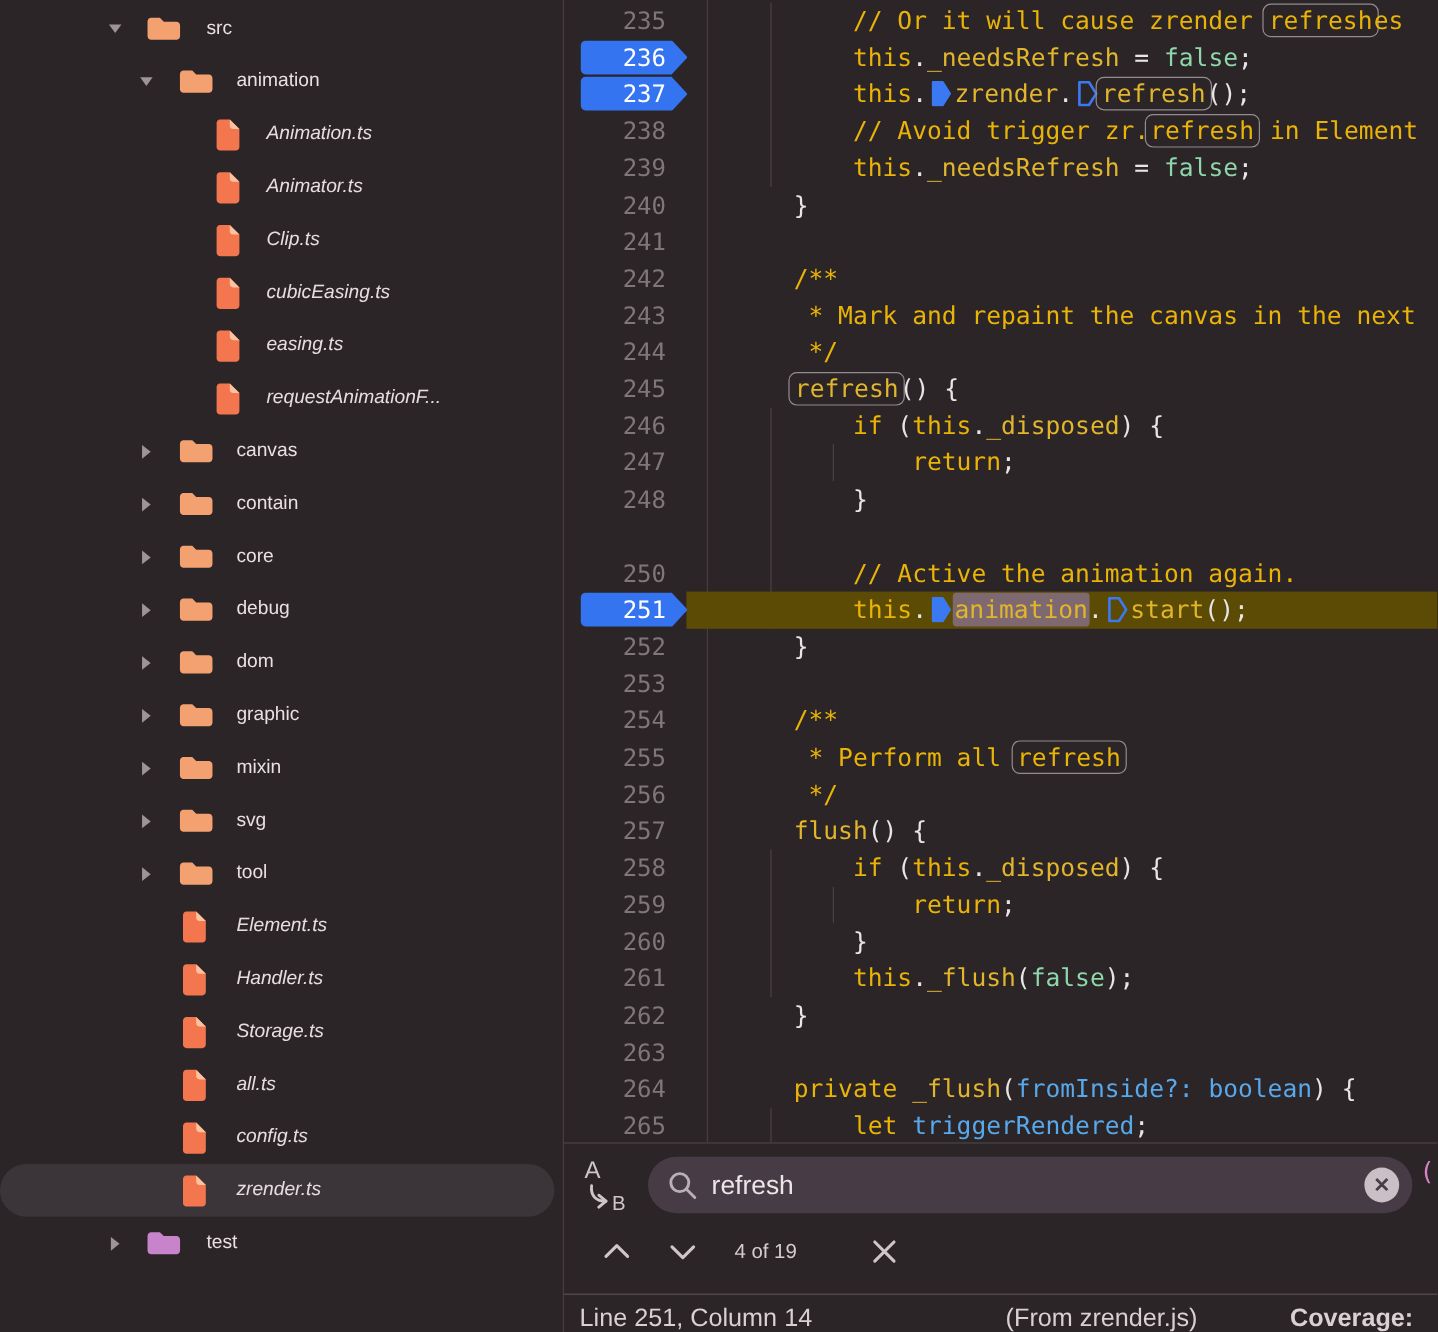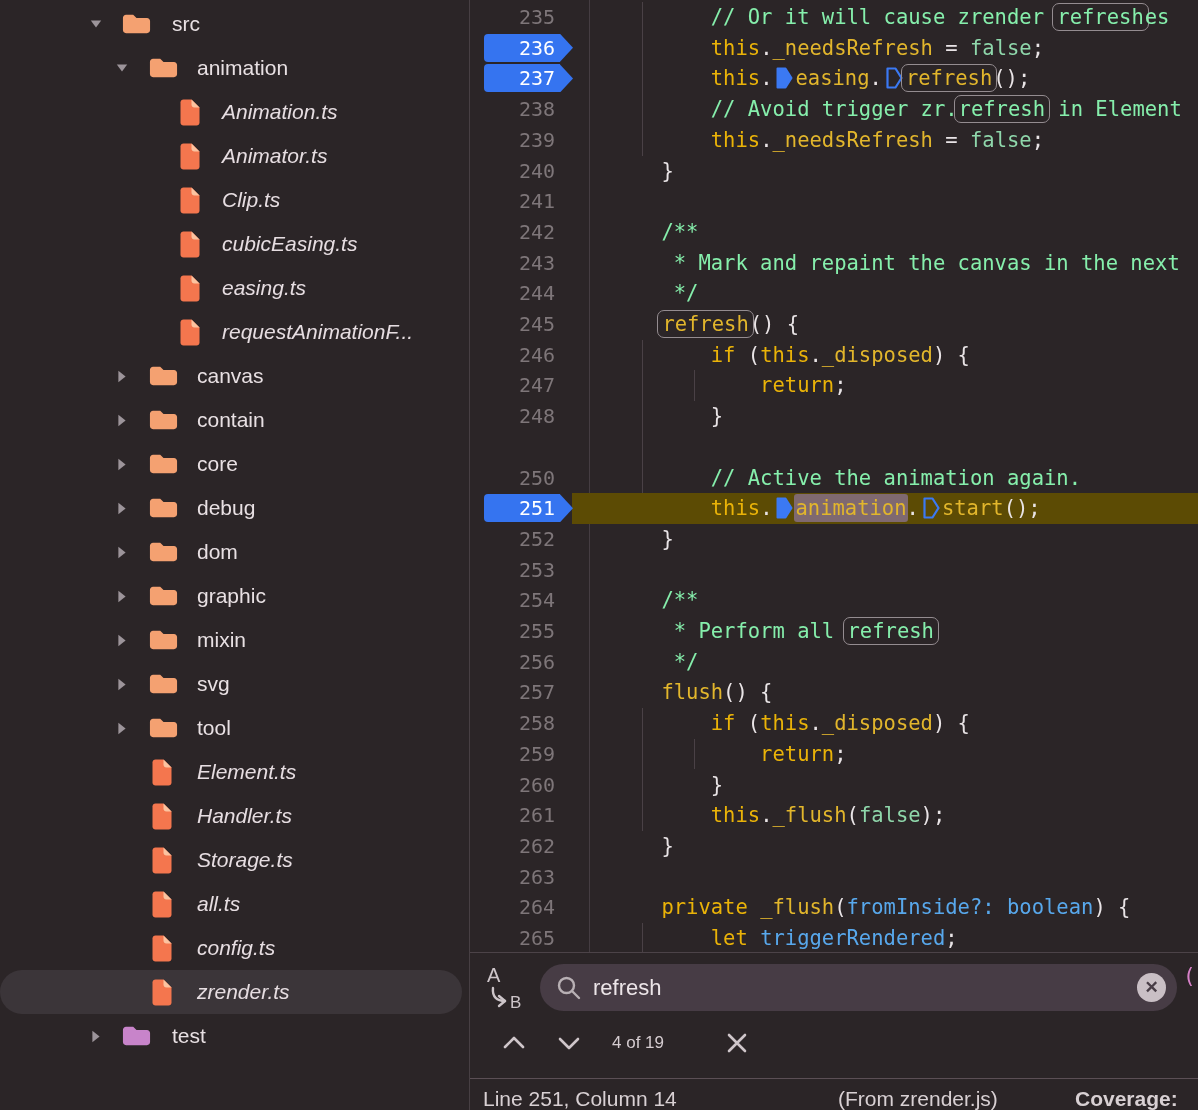--- a/index.html
+++ b/index.html
@@ -10,41 +10,41 @@
     -webkit-font-smoothing:antialiased;
   }
   .app{position:absolute;inset:0;}
 
   
   .sidebar{position:absolute;left:0;top:0;width:470px;height:1110px;background:#2b2527;border-right:1px solid #473f43;box-sizing:border-box;}
   .tree-row{position:absolute;left:0;width:470px;height:44px;}
   .tree-row.selected{background:#3b3539;border-radius:22px;width:462px;}
   .tree-chev{position:absolute;top:50%;transform:translateY(-50%);width:14px;height:14px;display:flex;align-items:center;}
   .tree-icon{position:absolute;top:50%;transform:translateY(-50%);width:32px;height:31px;display:flex;align-items:center;}
-  .tree-label{position:absolute;top:50%;transform:translateY(-50%);font-size:21px;color:#e8e0e3;white-space:nowrap;}
+  .tree-label{position:absolute;top:50%;transform:translateY(-50%);font-size:16px;color:#e8e0e3;white-space:nowrap;}
   .tree-label.file{font-style:italic;color:#e6dde1;}
 
   
   .editor-pane{position:absolute;left:470px;top:0;width:728px;height:1110px;}
   .editor{position:absolute;left:0;top:0;width:728px;height:952px;background:#2b2527;overflow:hidden;}
   .gutter-sep{position:absolute;left:119px;top:0;width:1px;height:952px;background:#453d42;}
   .guide{position:absolute;width:1px;background:#4a4146;}
   .code-row{position:absolute;left:12px;width:728px;height:31px;}
   .line-hl{position:absolute;left:90px;right:0;top:0;bottom:0;background:#5c4b04;}
   .flag{position:absolute;left:2px;top:1px;width:76px;height:28px;background:#3574f0;border-radius:4px 0 0 4px;}
   .flag-tip{position:absolute;left:78px;top:1px;width:13px;height:28px;background:#3574f0;clip-path:polygon(0 0,100% 50%,0 100%);}
   .lnum{position:absolute;right:655px;top:0;height:31px;line-height:31px;font:20px/31px "DejaVu Sans Mono",monospace;color:#7e7679;}
   .code-row.flagged .lnum{color:#ffffff;}
   .codeline{position:absolute;left:119px;top:0;margin:0;padding:0 0 0 11px;height:31px;
     font:20.5px/31px "DejaVu Sans Mono",monospace;white-space:pre;color:#e9e4e6;}
   .tk-kw{color:#eab308;}
   .tk-prop{color:#e2b62c;}
   .tk-val{color:#8fd7ab;}
   .tk-pun{color:#e9e4e6;}
-  .tk-com{color:#86efac;}
+  .tk-com{color:#eab308;}
   .tk-param{color:#58a8ec;}
   .tk-box{border:1.5px solid #948c90;border-radius:7px;padding:1px 4px;margin:-1px -4px;}
   .tk-sel{background:#7f6970;border-radius:3px;padding:2px 1px;margin:-2px -1px;}
   .inlay{vertical-align:-4px;margin:0 2px 0 4px;}
 
   
   .find-bar{position:absolute;left:0;top:952px;width:728px;height:126px;background:#2b2527;border-top:1px solid #4c4348;box-sizing:border-box;}
   .replace-toggle{position:absolute;left:14px;top:10px;width:44px;height:48px;cursor:pointer;}
   .search-pill{position:absolute;left:70px;top:11px;width:637px;height:47px;background:#473c45;border-radius:24px;}
   .search-pill .mag{position:absolute;left:16px;top:11px;}
@@ -353,21 +353,21 @@
           <div class="flag-tip"></div>
           <span class="lnum">236</span>
           <pre class="codeline">        <span class="tk-kw">this</span><span class="tk-pun">.</span><span class="tk-prop">_needsRefresh</span><span class="tk-pun"> = </span><span class="tk-val">false</span><span class="tk-pun">;</span></pre>
         </div>
         <div class="code-row flagged" style="top: 63.4px;">
           <div class="flag"></div>
           <div class="flag-tip"></div>
           <span class="lnum">237</span>
           <pre class="codeline">        <span class="tk-kw">this</span><span class="tk-pun">.</span><svg width="17" height="22" viewBox="0 0 17 22" class="inlay">
               <polygon points="1.5,1.5 9.5,1.5 15.5,11 9.5,20.5 1.5,20.5" stroke="#3b79f3" stroke-width="2" stroke-linejoin="round" fill="#3b79f3"></polygon>
-            </svg><span class="tk-prop">easing</span><span class="tk-pun">.</span><svg width="17" height="22" viewBox="0 0 17 22" class="inlay">
+            </svg><span class="tk-prop">zrender</span><span class="tk-pun">.</span><svg width="17" height="22" viewBox="0 0 17 22" class="inlay">
               <polygon points="1.5,1.5 9.5,1.5 15.5,11 9.5,20.5 1.5,20.5" stroke="#3b79f3" stroke-width="2.2" stroke-linejoin="round" fill="none"></polygon>
             </svg><span class="tk-prop tk-box">refresh</span><span class="tk-pun">();</span></pre>
         </div>
         <div class="code-row" style="top: 94.1px;">
           <span class="lnum">238</span>
           <pre class="codeline">        <span class="tk-com">// Avoid trigger zr.</span><span class="tk-com tk-box">refresh</span><span class="tk-com"> in Element</span></pre>
         </div>
         <div class="code-row" style="top: 124.8px;">
           <span class="lnum">239</span>
           <pre class="codeline">        <span class="tk-kw">this</span><span class="tk-pun">.</span><span class="tk-prop">_needsRefresh</span><span class="tk-pun"> = </span><span class="tk-val">false</span><span class="tk-pun">;</span></pre>

